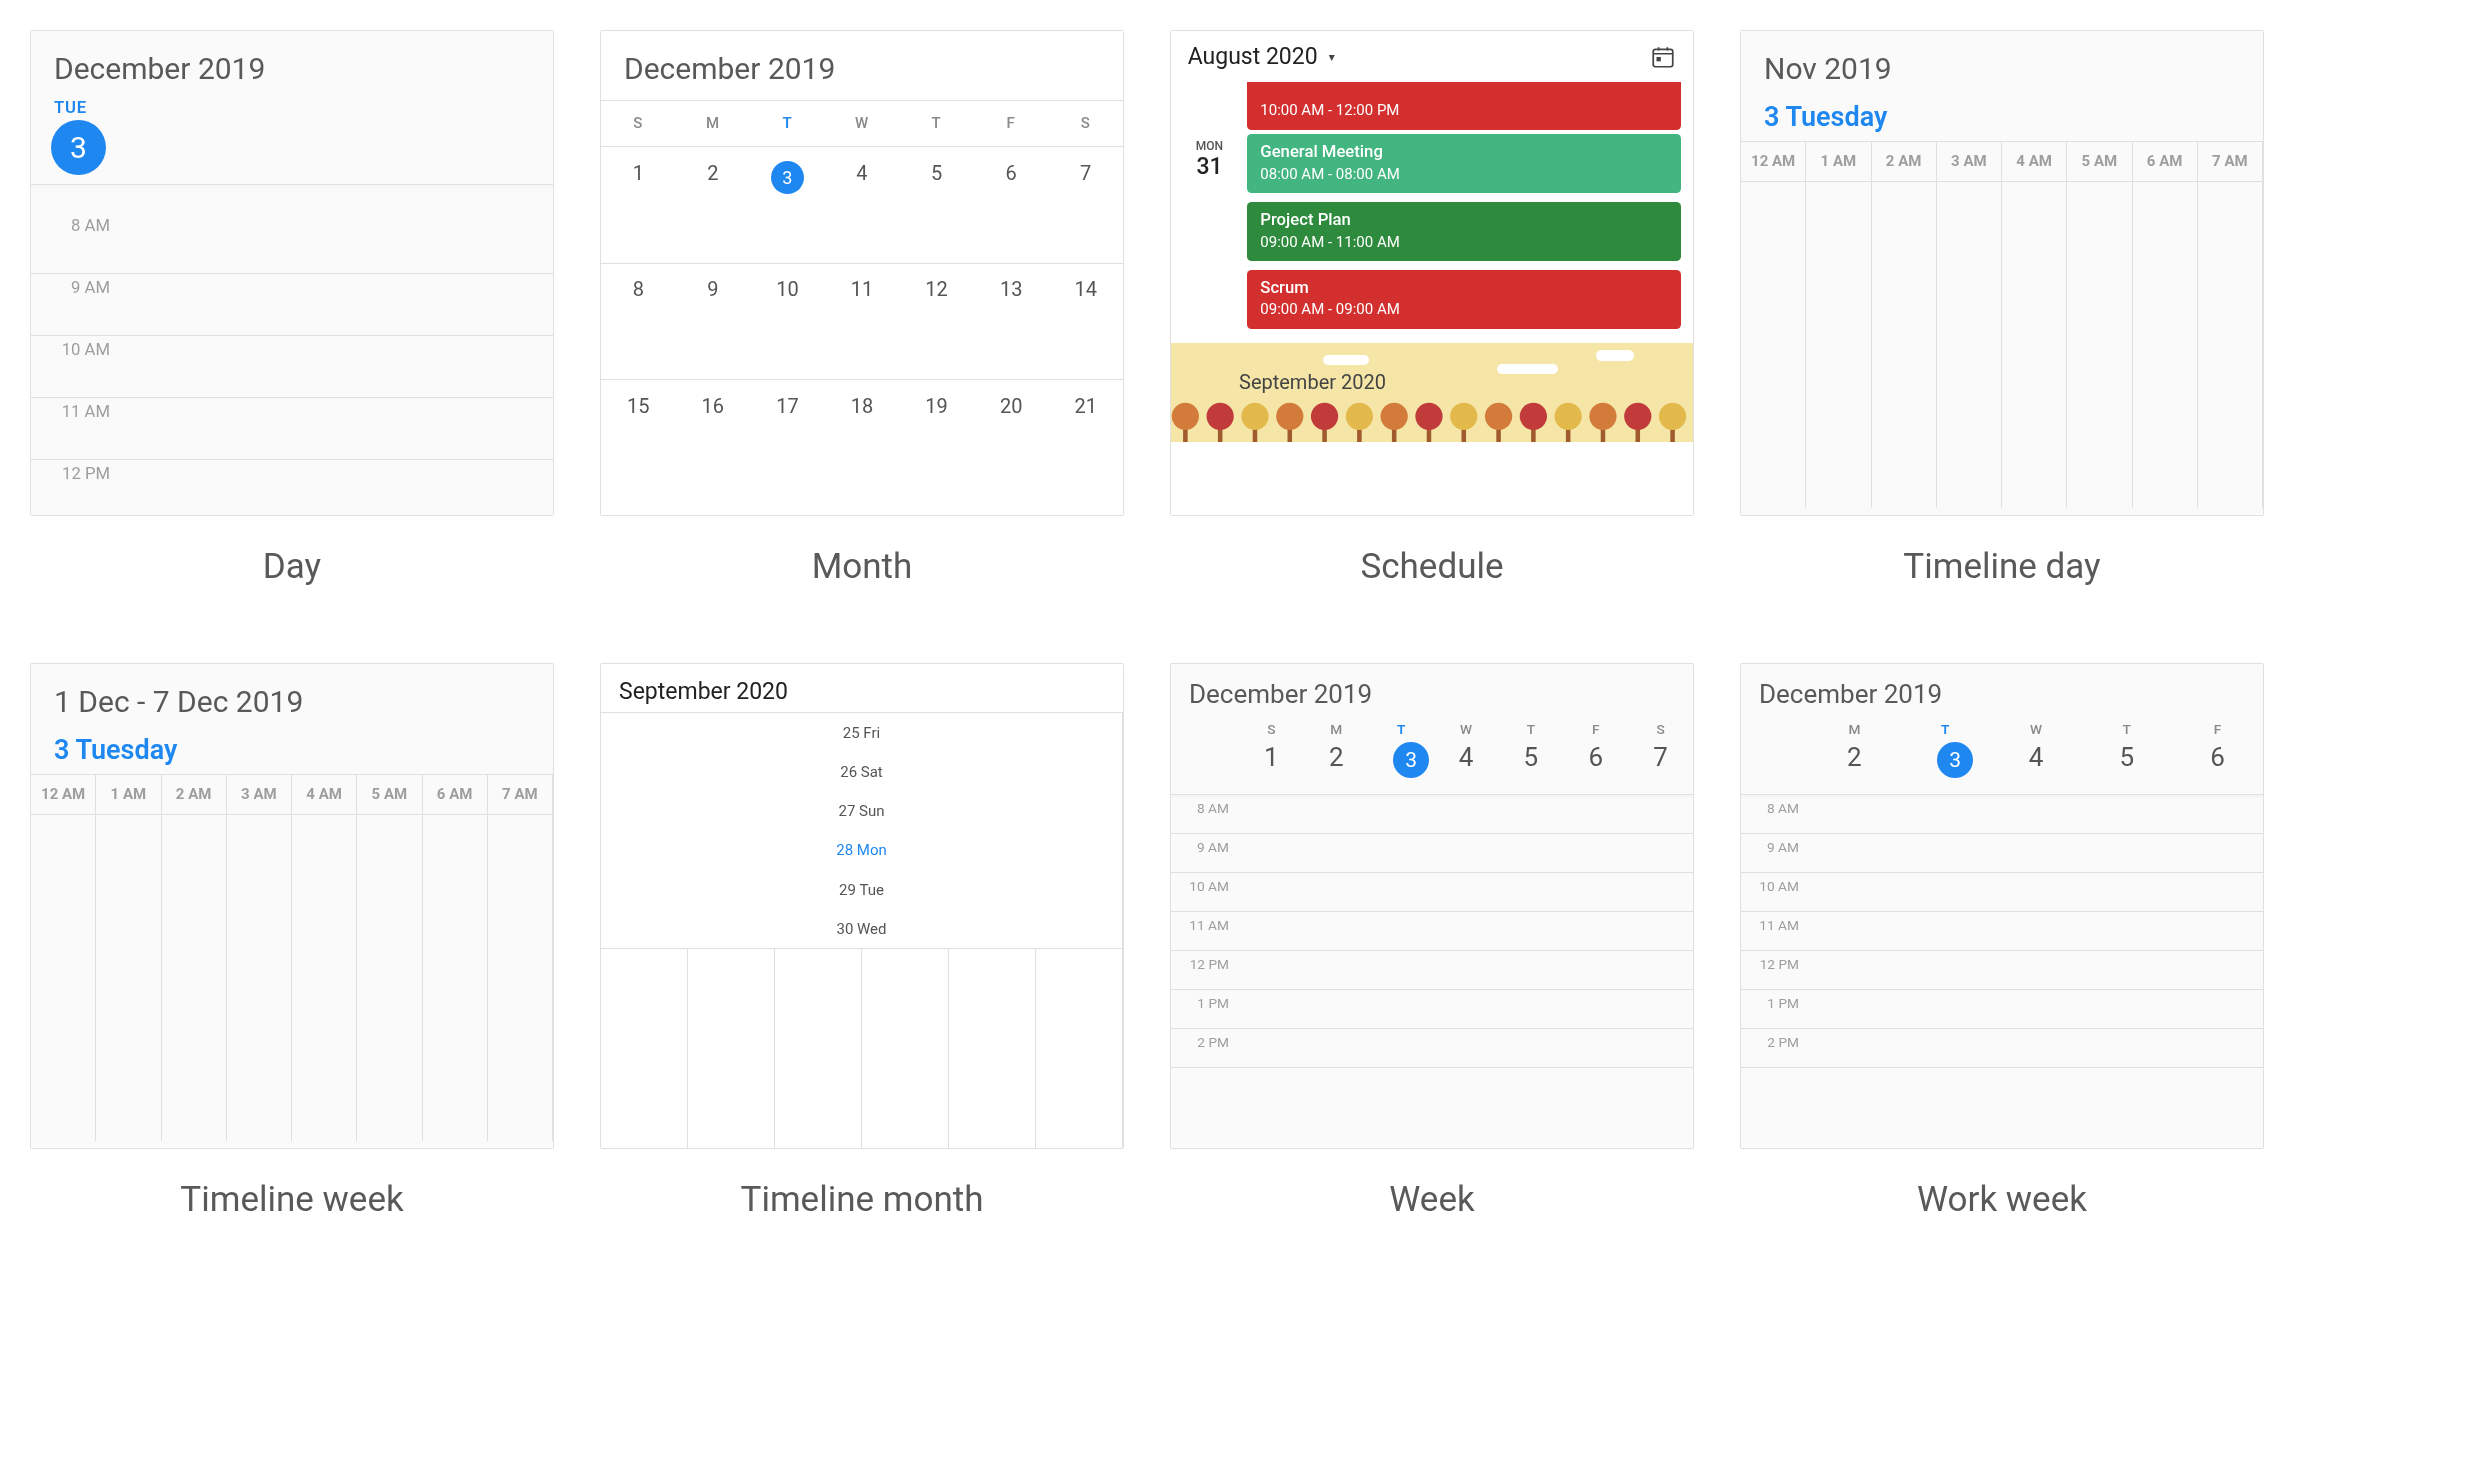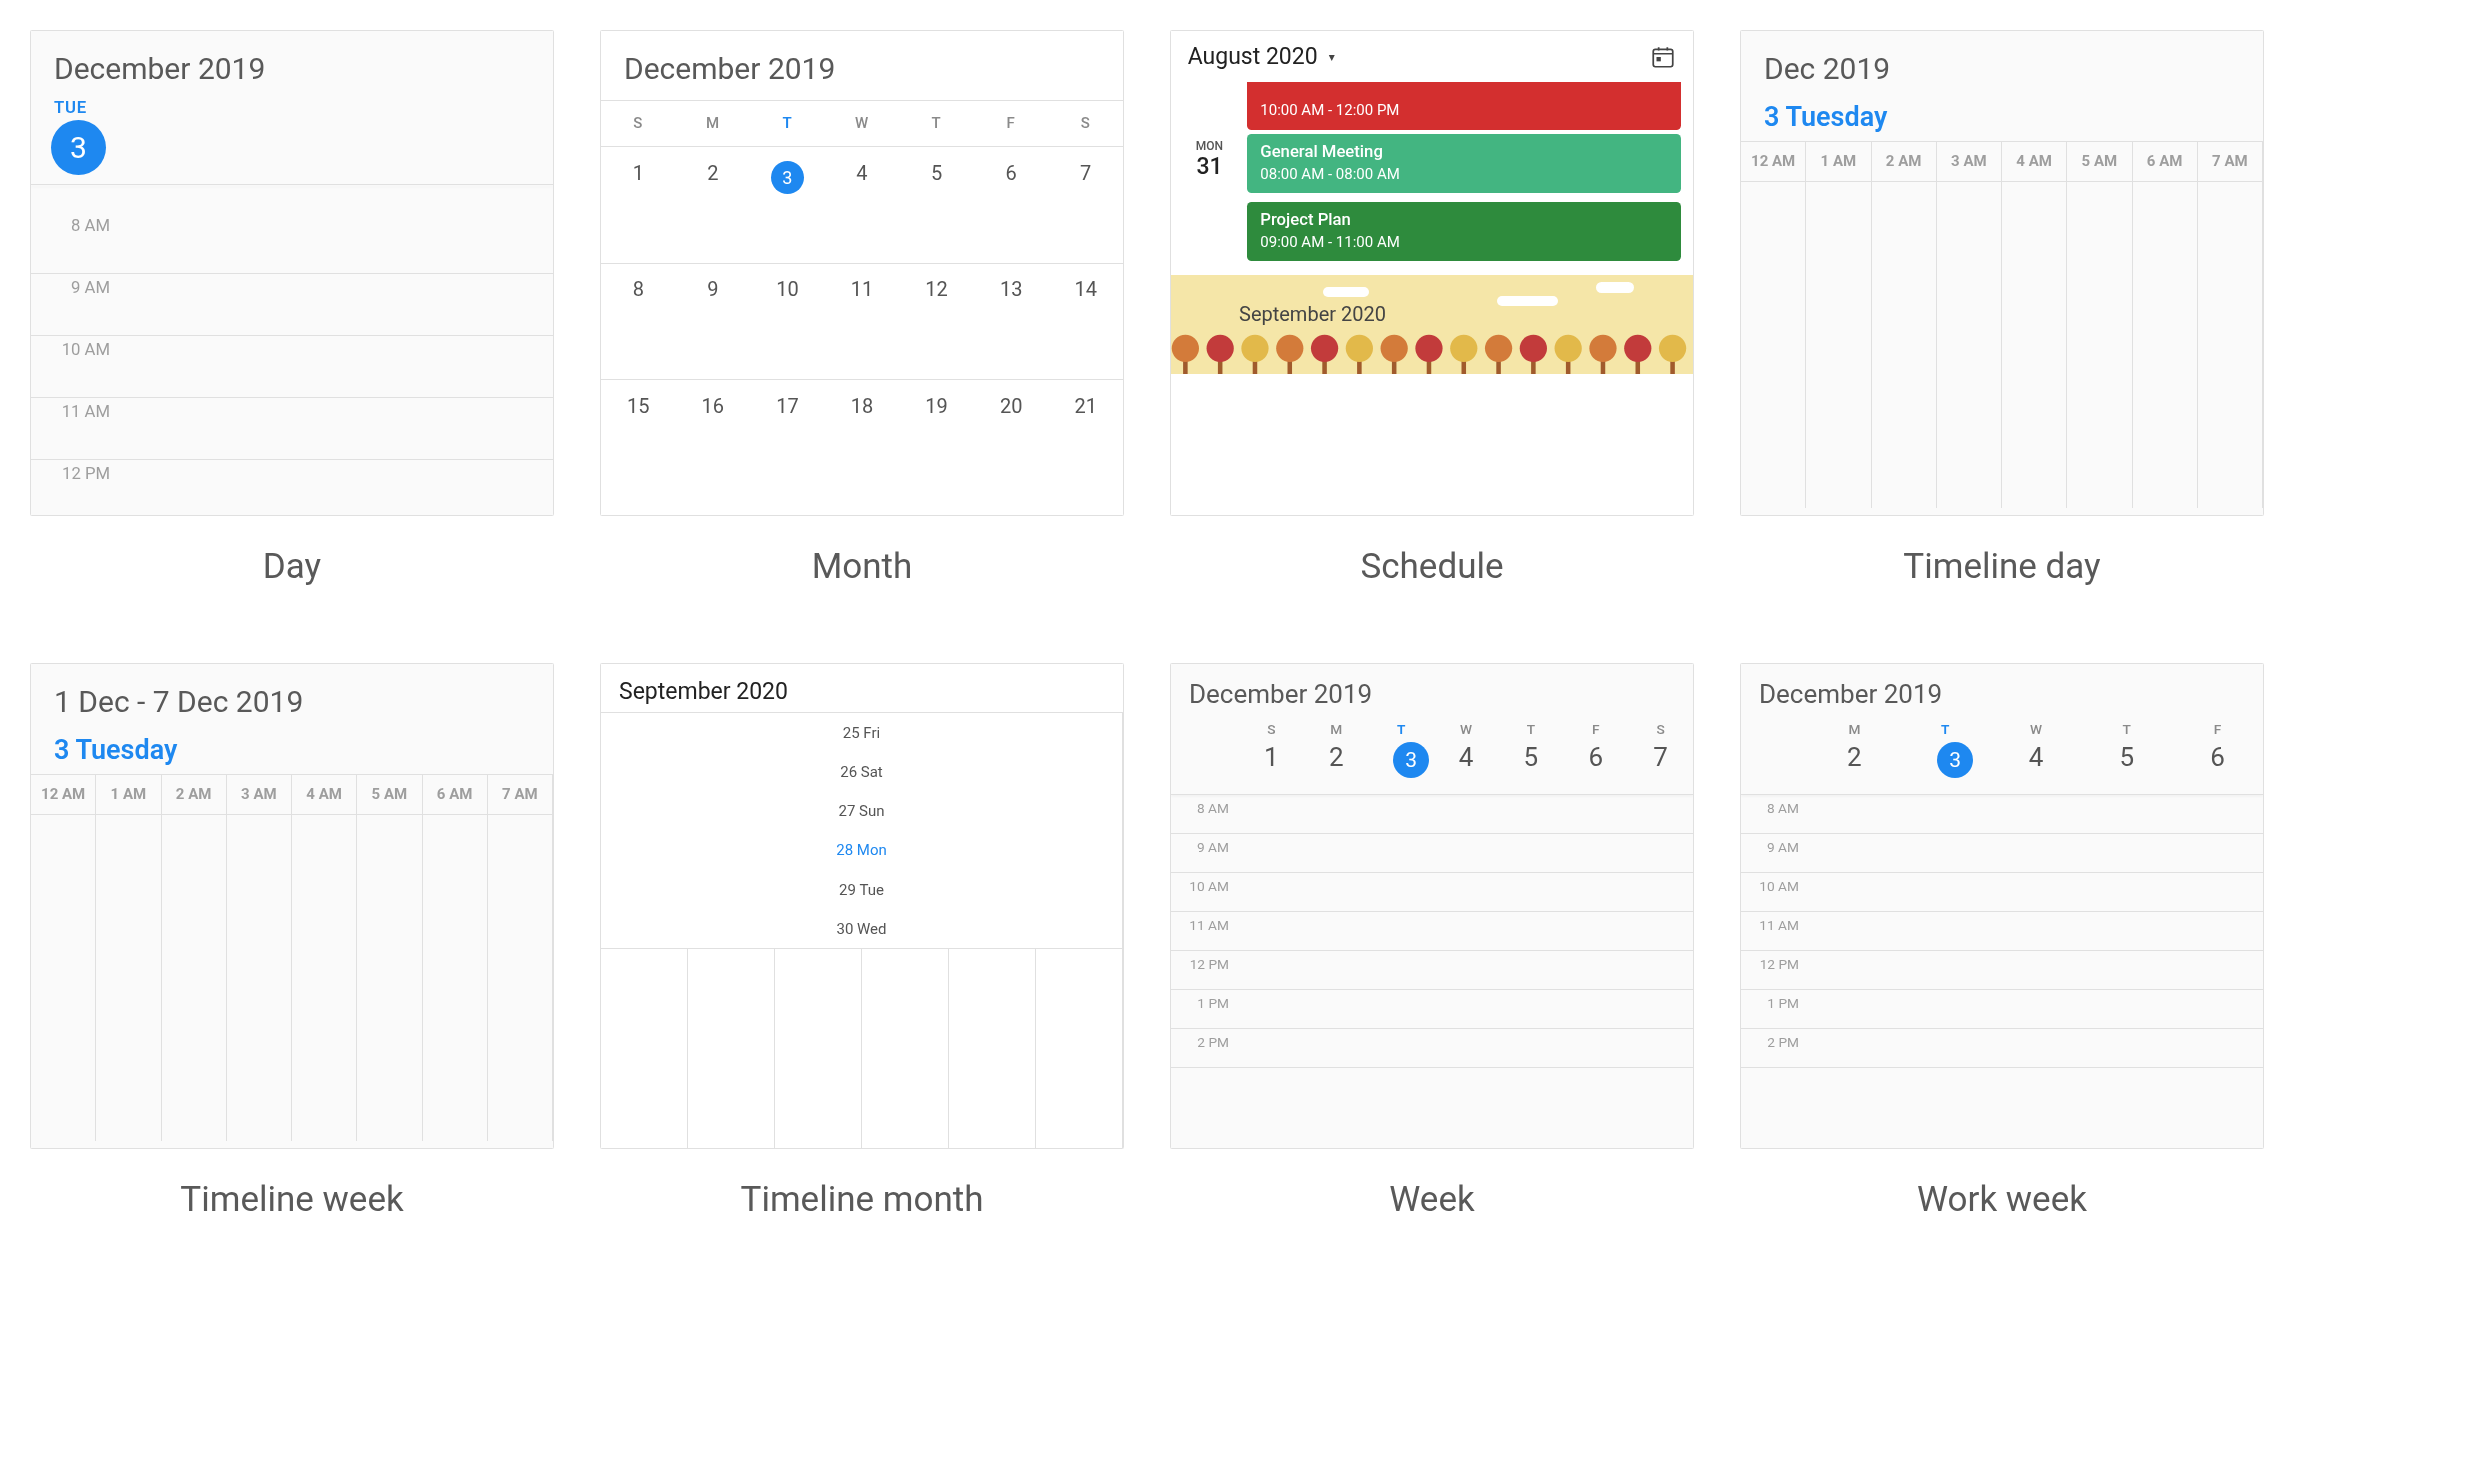--- a/index.html
+++ b/index.html
@@ -187,20 +187,24 @@
           </div>
           <div class="sched-events" id="sched-events">
               <div class="evt g1">
                 <div class="evt-title">General Meeting</div>
                 <div class="evt-time">08:00 AM - 08:00 AM</div>
               </div>
               <div class="evt g2">
                 <div class="evt-title">Project Plan</div>
                 <div class="evt-time">09:00 AM - 11:00 AM</div>
               </div>
+              <div class="evt red">
+                <div class="evt-title">Scrum</div>
+                <div class="evt-time">09:00 AM - 09:00 AM</div>
+              </div>
             </div>
         </div>
         <div class="sched-month-banner">
           <div class="banner-label">September 2020</div>
           <div class="cloud" style="top:12px;left:152px;"></div>
           <div class="cloud" style="top:21px;left:326px;width:61px;"></div>
           <div class="cloud" style="top:7.6px;left:425px;width:38px;"></div>
           <svg style="position:absolute;left:0;bottom:0;width:100%;height:56px;" viewBox="0 0 690 74" preserveAspectRatio="none">
             <g transform="translate(0,0)">
               <g id="tree">
@@ -265,21 +269,21 @@
                 <circle cx="19" cy="40" r="18" fill="#e2b94a"></circle>
               </g>
           </svg>
         </div>
       </div>
       <div class="caption">Schedule</div>
     </div>
 
     <div class="cell">
       <div class="card" style="background:var(--daybg);">
-        <div class="header">Dec 2019</div>
+        <div class="header">Nov 2019</div>
         <div class="tl-title">3 Tuesday</div>
         <div class="tl-hours" id="tl-day-hours">
             <div class="tl-hour">12 AM</div>
             <div class="tl-hour">1 AM</div>
             <div class="tl-hour">2 AM</div>
             <div class="tl-hour">3 AM</div>
             <div class="tl-hour">4 AM</div>
             <div class="tl-hour">5 AM</div>
             <div class="tl-hour">6 AM</div>
             <div class="tl-hour">7 AM</div>

